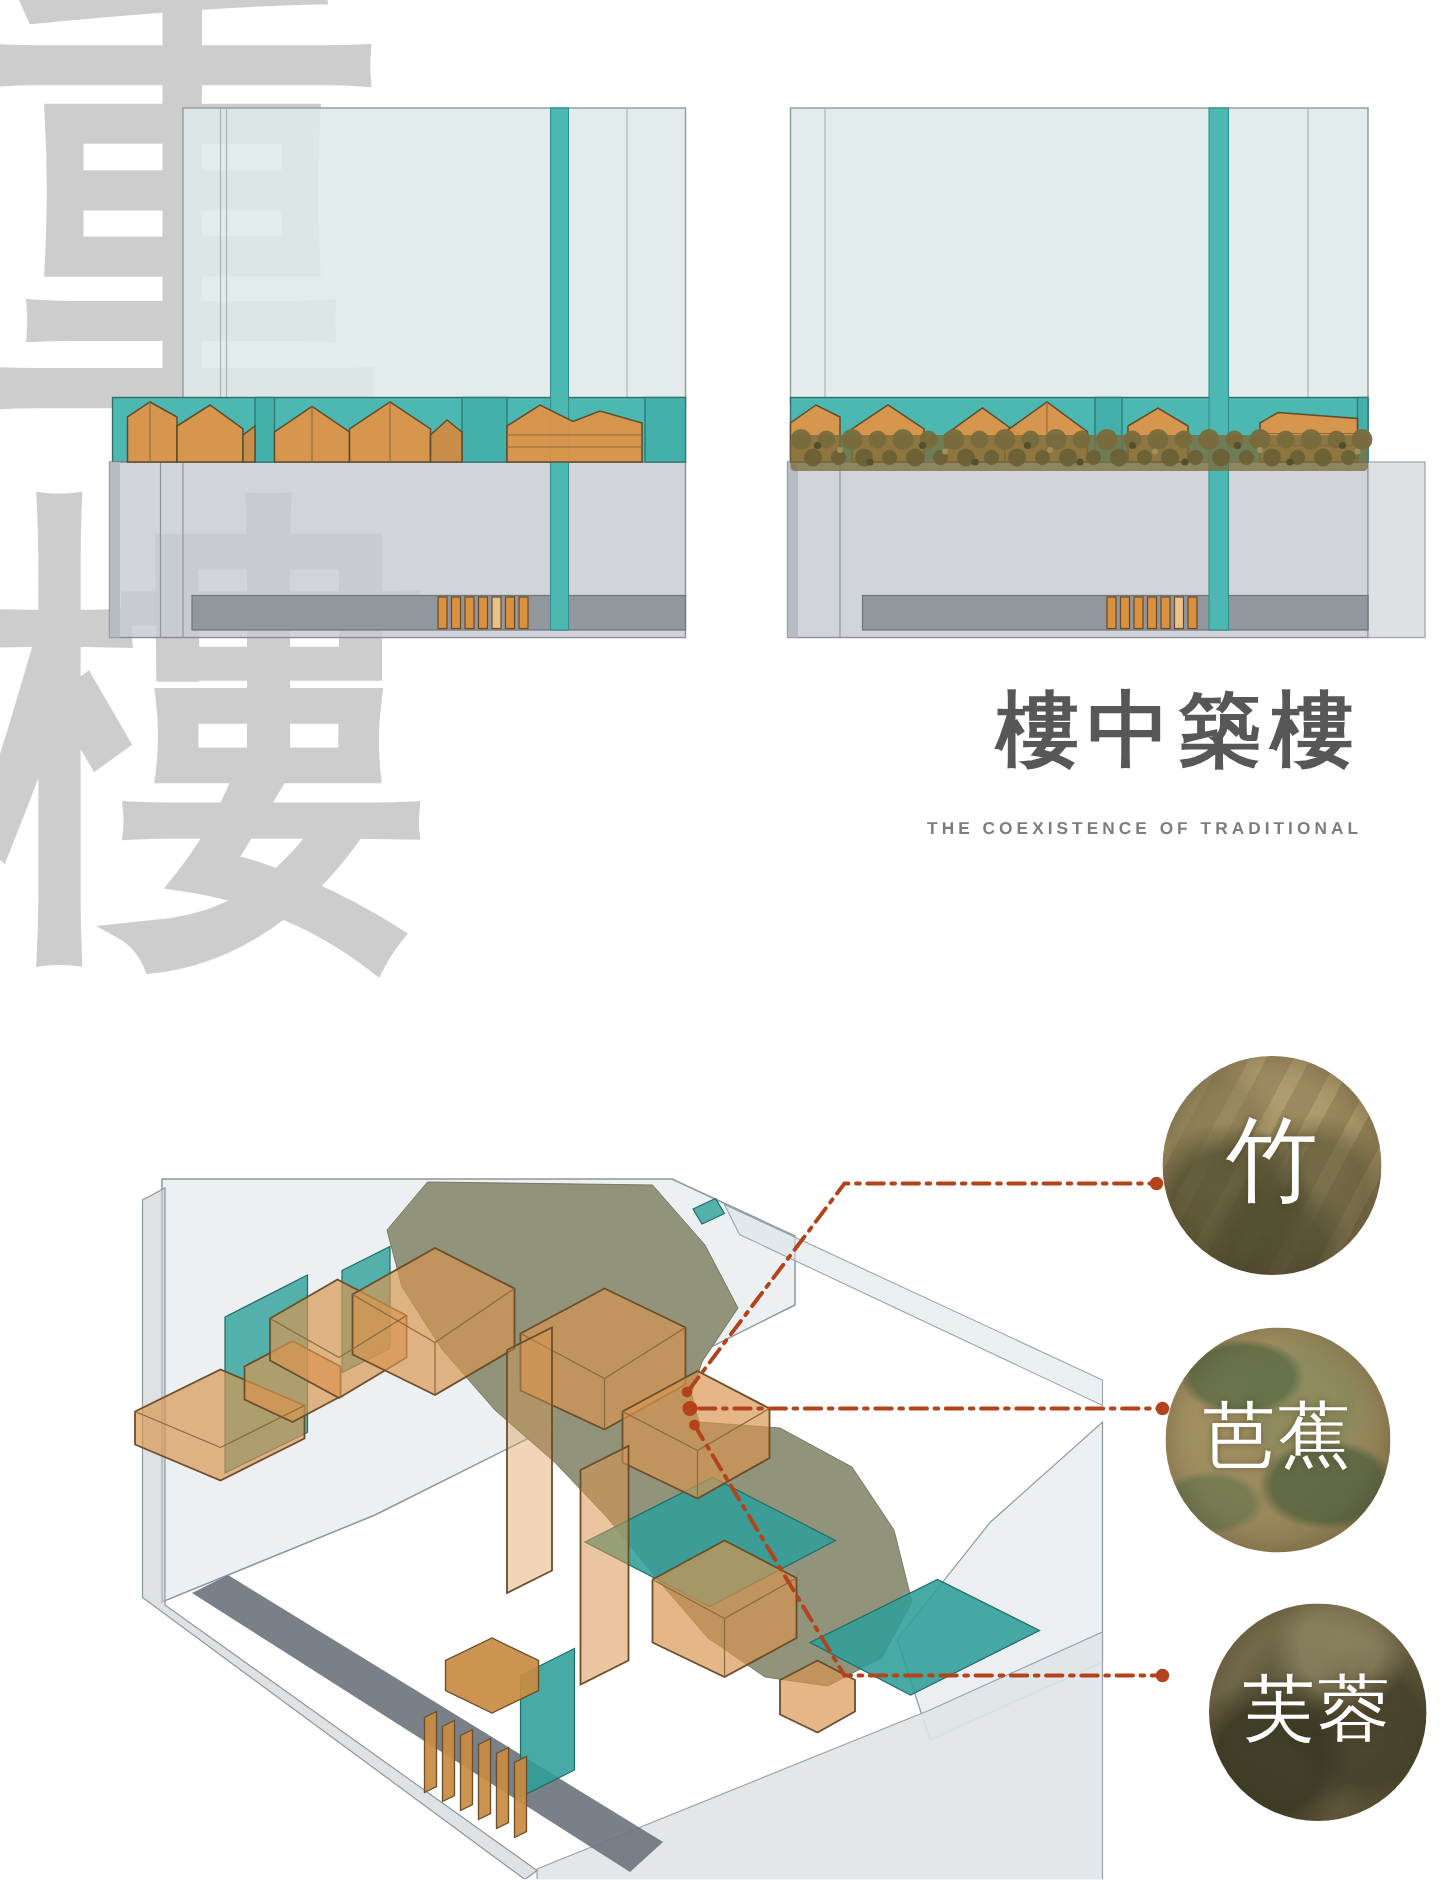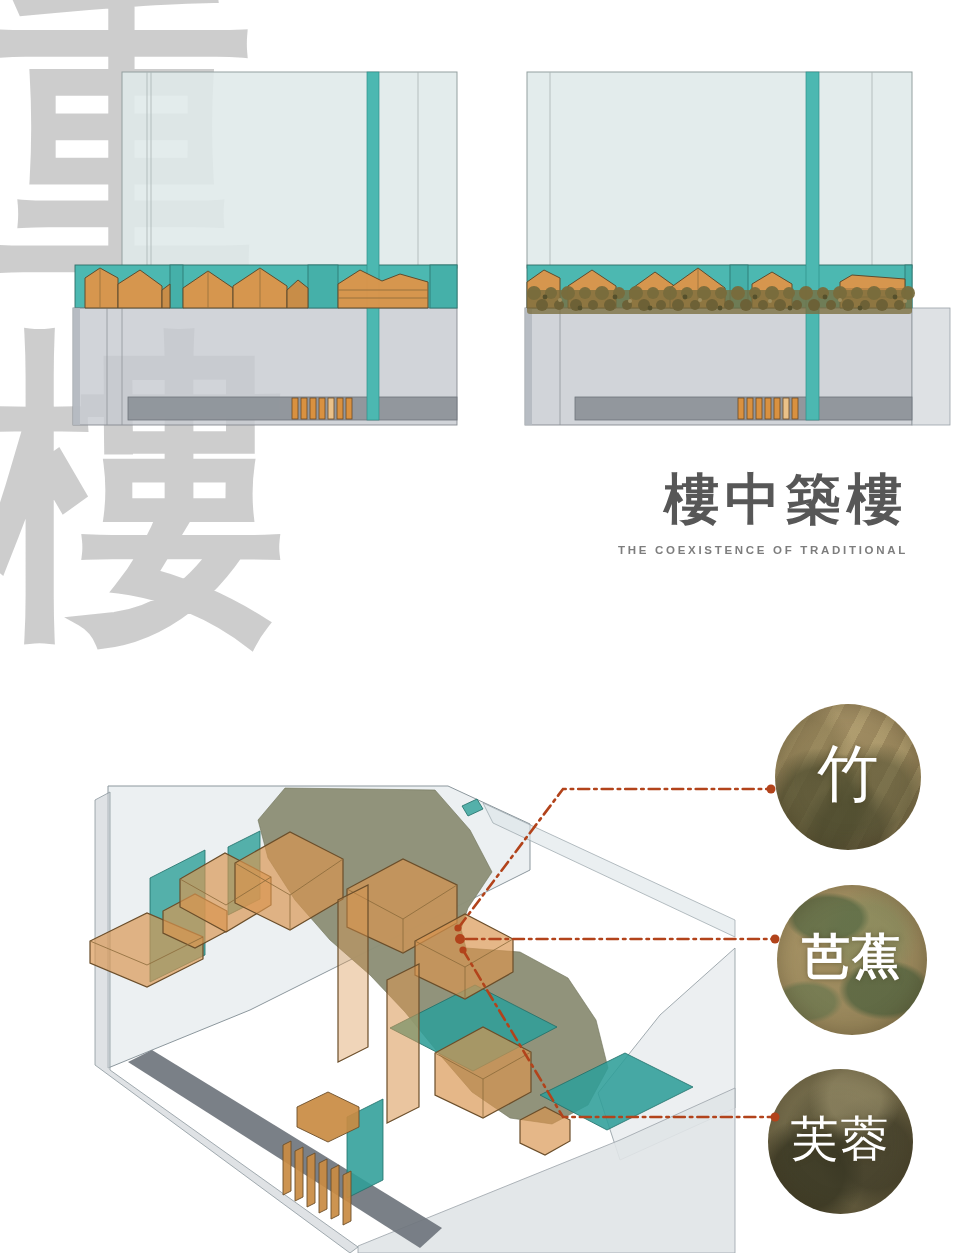--- a/index.html
+++ b/index.html
@@ -6,24 +6,24 @@
   .poster{position:relative;width:960px;height:1253px;background:#ffffff;overflow:hidden;
           font-family:"Liberation Sans",sans-serif;}
   
   .wm{position:absolute;color:#c7c7c7;font-family:"DejaVu Serif",serif;font-weight:bold;
       line-height:1;z-index:1;opacity:.88;user-select:none;}
   .wm-top{left:-8px;top:-34px;font-size:330px;transform:scaleX(.8);transform-origin:left top;}
   .wm-bottom{left:-18px;top:322px;font-size:330px;transform:scaleX(.92);transform-origin:left top;}
   
   .svg-abs{position:absolute;z-index:2;}
   
-  .titleblock{position:absolute;right:52px;top:463px;text-align:right;z-index:3;}
+  .titleblock{position:absolute;right:52px;top:450px;text-align:right;z-index:3;}
   .titleblock h1{margin:0;font-family:"DejaVu Serif",serif;font-weight:600;font-size:55px;
                  letter-spacing:6px;color:#575757;white-space:nowrap;}
-  .subtitle{font-size:11.5px;font-weight:bold;letter-spacing:2.7px;color:#7d7d7d;
+  .subtitle{margin-top:16px;font-size:11.5px;font-weight:bold;letter-spacing:2.7px;color:#7d7d7d;
             line-height:27px;white-space:nowrap;}
   
   .callout{position:absolute;border-radius:50%;z-index:4;
            box-shadow:inset 0 0 22px rgba(60,50,25,.38);}
   .callout .zh{position:absolute;left:0;right:0;top:50%;transform:translateY(-54%);
                text-align:center;color:#ffffff;font-family:"DejaVu Serif",serif;
                text-shadow:0 0 5px rgba(70,60,30,.55);}
   .c1{left:775px;top:704px;width:146px;height:146px;
       background:
         radial-gradient(circle at 30% 70%,rgba(80,78,48,.75) 0 26%,rgba(80,78,48,0) 40%),
@@ -33,22 +33,22 @@
         repeating-linear-gradient(118deg,rgba(196,178,128,.45) 0 10px,rgba(196,178,128,0) 10px 26px),
         linear-gradient(150deg,#a8946a 0%,#97845a 55%,#877550 100%);}
   .c1 .zh{font-size:62px;}
   .c2{left:777px;top:885px;width:150px;height:150px;
       background:
         radial-gradient(ellipse 56px 34px at 34% 22%,rgba(92,108,70,.8) 0 60%,rgba(92,108,70,0) 75%),
         radial-gradient(ellipse 62px 40px at 72% 70%,rgba(84,100,64,.8) 0 60%,rgba(84,100,64,0) 75%),
         radial-gradient(ellipse 50px 30px at 20% 78%,rgba(104,118,78,.7) 0 55%,rgba(104,118,78,0) 72%),
         radial-gradient(circle at 62% 34%,rgba(128,138,92,.55) 0 22%,rgba(128,138,92,0) 36%),
         linear-gradient(140deg,#ab9768 0%,#9c8a5e 60%,#8e7d53 100%);}
-  .c2 .zh{font-size:48px;letter-spacing:2px;font-weight:bold;}
-  .c3{left:768px;top:1069px;width:145px;height:145px;
+  .c2 .zh{font-size:48px;letter-spacing:2px;}
+  .c3{left:806px;top:1069px;width:145px;height:145px;
       background:
         radial-gradient(circle at 28% 72%,rgba(58,56,36,.85) 0 24%,rgba(58,56,36,0) 38%),
         radial-gradient(circle at 60% 20%,rgba(150,140,104,.65) 0 18%,rgba(150,140,104,0) 32%),
         radial-gradient(circle at 74% 58%,rgba(64,60,40,.75) 0 26%,rgba(64,60,40,0) 42%),
         radial-gradient(circle at 44% 42%,rgba(92,86,58,.6) 0 24%,rgba(92,86,58,0) 40%),
         linear-gradient(150deg,#7a7150 0%,#6d6546 55%,#5f583c 100%);}
   .c3 .zh{font-size:48px;letter-spacing:2px;}
 </style>
 </head>
 <body>

